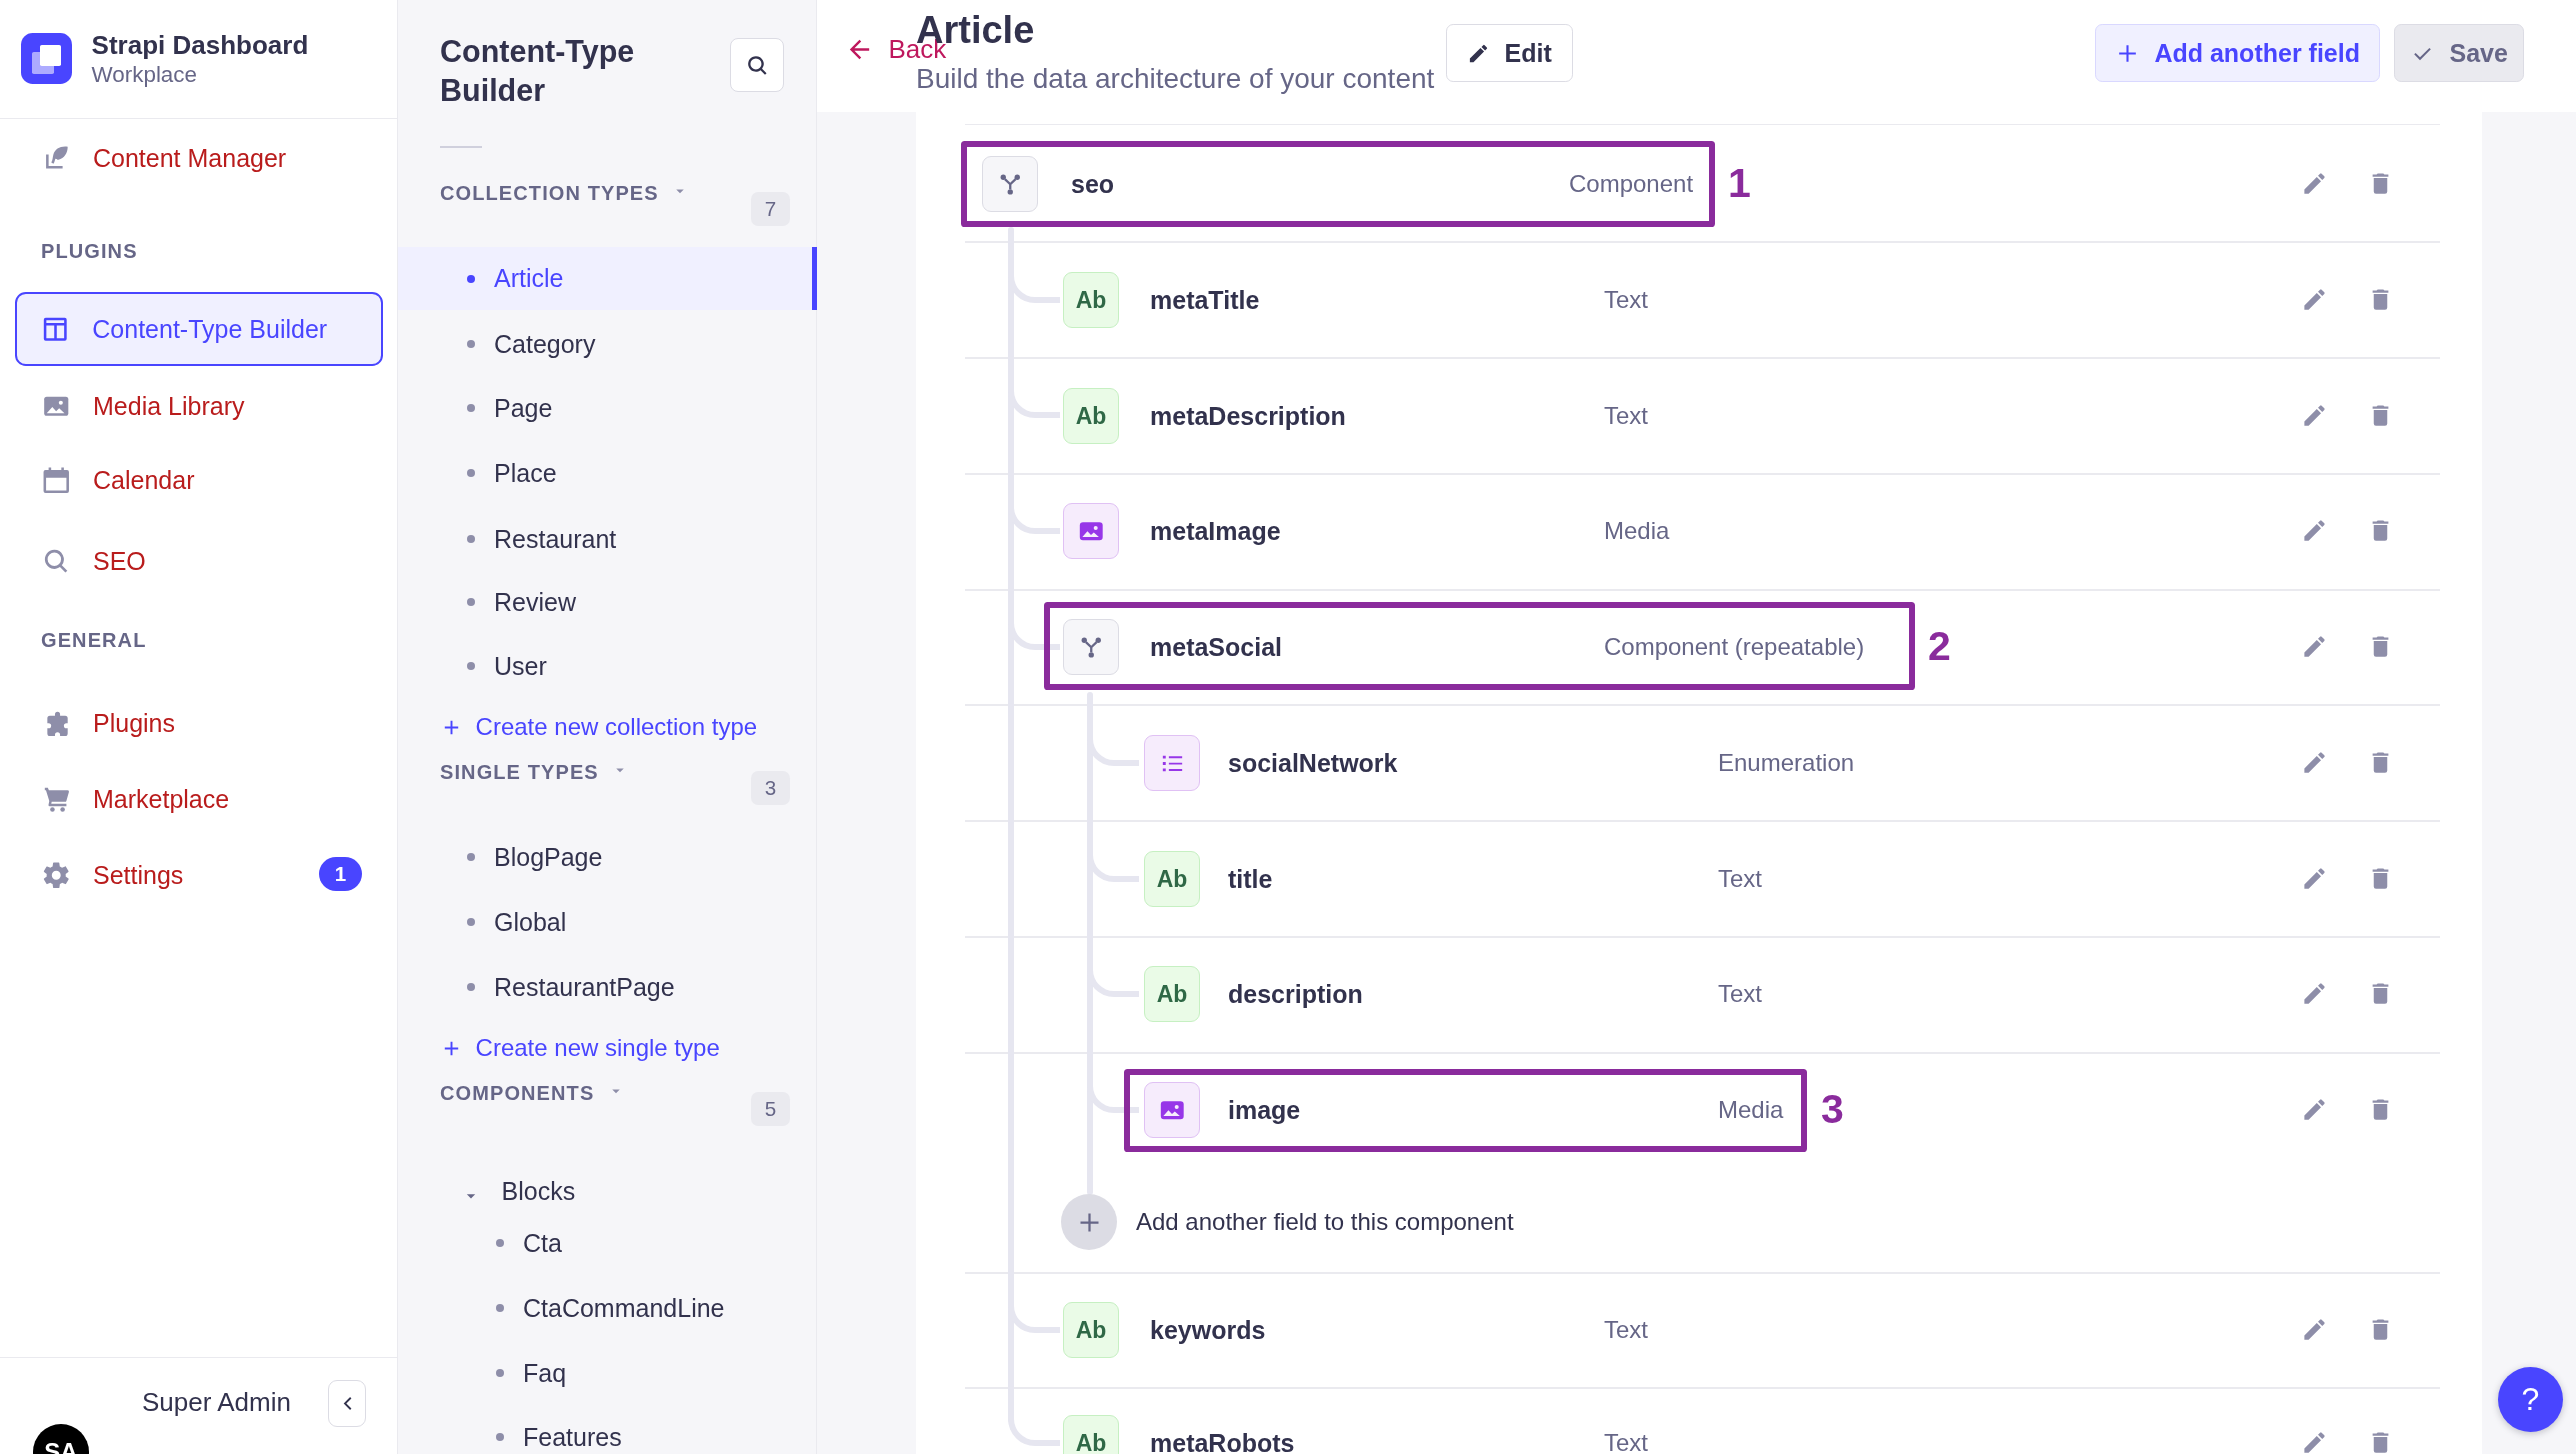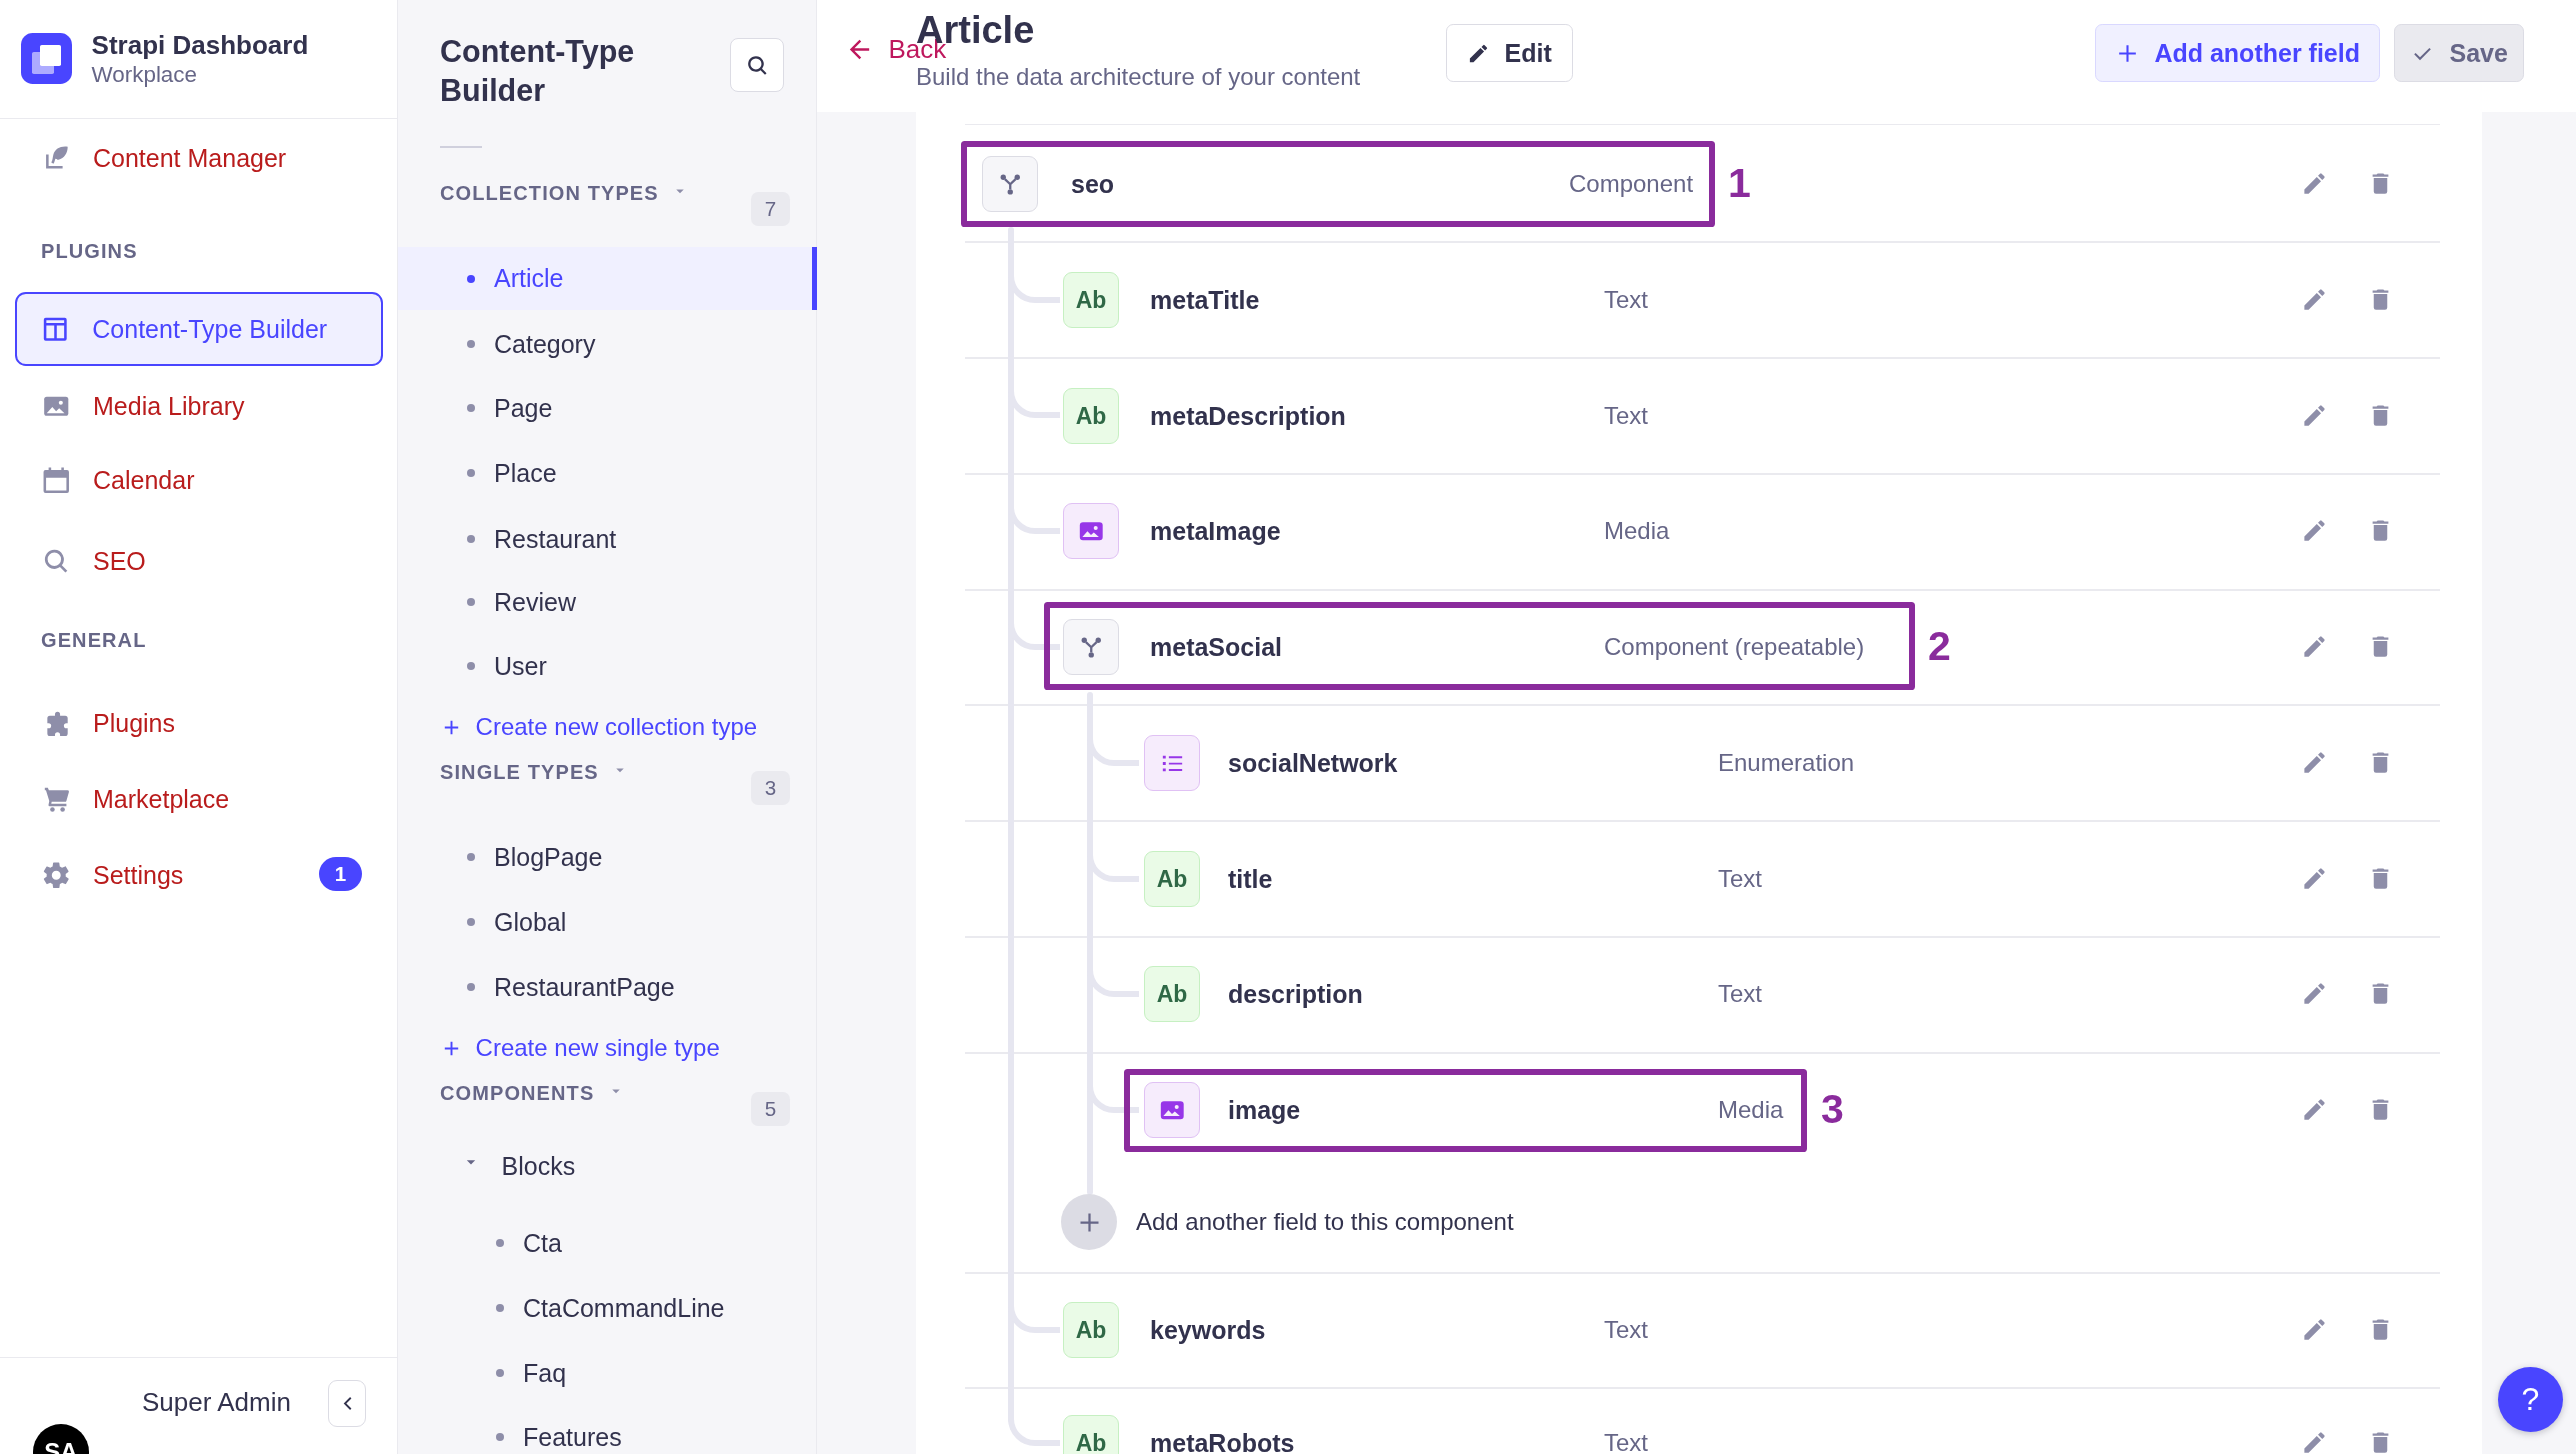--- a/index.html
+++ b/index.html
@@ -36,28 +36,28 @@
   .sb-head{position:absolute;left:42px;height:54px;display:flex;align-items:flex-start;gap:12.6px;font-size:20px;font-weight:bold;color:#666687;letter-spacing:1.1px;}
   .sb-head .caret{color:#8e8ea9;}
   .sb-count{position:absolute;left:353px;width:39px;height:34px;border-radius:7.2px;background:#eaeaef;color:#666687;font-size:20.6px;display:flex;align-items:center;justify-content:center;}
   .sb-item{position:absolute;left:0;width:419px;height:54px;display:flex;align-items:center;font-size:25px;color:#32324d;cursor:pointer;}
   .sb-item .dot{width:8px;height:8px;border-radius:50%;background:#8e8ea9;margin-left:69px;margin-right:19px;flex:0 0 auto;}
   .sb-item.nested .dot{margin-left:98px;}
   .sb-item.active{background:#f0f0ff;height:63px;color:#4945ff;}
   .sb-item.active .dot{background:#4945ff;}
   .sb-item.active::after{content:"";position:absolute;right:0;top:0;width:5.4px;height:100%;background:#4945ff;}
   .sb-create{position:absolute;left:42px;height:50px;display:flex;align-items:center;gap:12.6px;font-size:24px;color:#4945ff;cursor:pointer;}
-  .sb-blocks{position:absolute;left:63px;width:341px;height:54px;display:flex;align-items:flex-start;gap:20.6px;font-size:25px;color:#32324d;cursor:pointer;}
+  .sb-blocks{position:absolute;left:63px;width:341px;height:54px;display:flex;align-items:flex-end;gap:20.6px;font-size:25px;color:#32324d;cursor:pointer;}
   .sb-blocks .caret{color:#666687;}
 
   
   .topbar{position:absolute;left:817px;top:0;width:1759px;height:112px;background:#fff;}
   .back{position:absolute;left:28px;top:34px;display:flex;align-items:center;gap:14.4px;color:#be185d;font-size:26px;cursor:pointer;}
   .page-title{position:absolute;left:99px;top:9px;font-size:38px;font-weight:bold;color:#32324d;}
-  .page-sub{position:absolute;left:99px;top:63px;font-size:24px;color:#666687;}
+  .page-sub{position:absolute;left:99px;top:63px;font-size:28px;color:#666687;}
   .btn{position:absolute;top:24px;height:58px;border-radius:7.2px;display:flex;align-items:center;justify-content:center;gap:14.4px;font-size:25px;font-weight:bold;cursor:pointer;}
   .btn-edit{left:629px;width:127px;background:#fff;border:0.9px solid #dcdce4;color:#32324d;}
   .btn-add{left:1278px;width:285px;background:#f0f0ff;border:0.9px solid #d9d8ff;color:#4945ff;}
   .btn-save{left:1577px;width:130px;background:#eaeaef;border:0.9px solid #dcdce4;color:#666687;}
 
   .card{position:absolute;left:916px;top:112px;width:1566px;height:1342px;background:#fff;}
   .hdiv{position:absolute;left:49px;width:1475px;height:1.8px;background:#eaeaef;}
   .tree{position:absolute;width:6.3px;background:#e6e6f0;border-radius:3.6px;z-index:0;}
   .elbow{position:absolute;width:52px;height:47px;border-left:6.3px solid #e6e6f0;border-bottom:6.3px solid #e6e6f0;border-bottom-left-radius:27px;z-index:0;}
   .frow{position:absolute;left:0;width:1526px;height:56px;z-index:1;}

